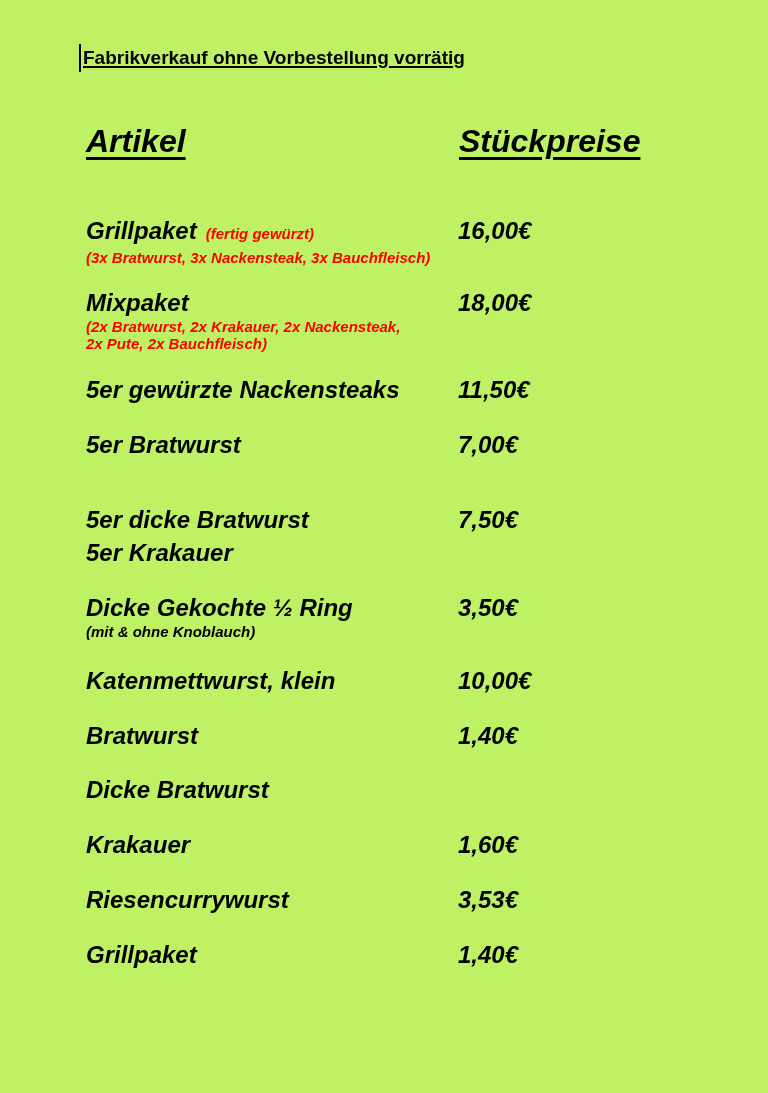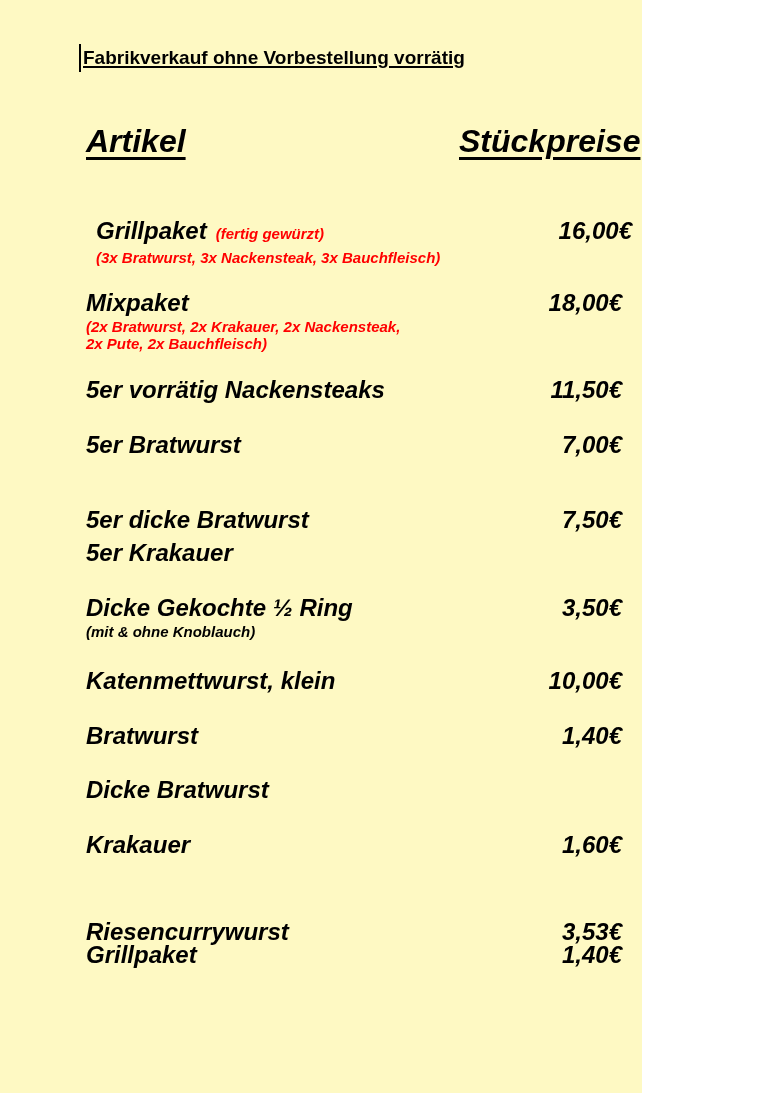--- a/index.html
+++ b/index.html
@@ -1,19 +1,19 @@
 <!DOCTYPE html>
 <html><head>
 <meta charset="utf-8">
 <style>
   html,body { margin:0; padding:0; background:#ffffff; }
   .page {
     position:relative;
-    width:642px; height:1093px;
-    background:#fef9c3;
+    width:768px; height:1093px;
+    background:#bef264;
     font-family:"Liberation Sans", sans-serif;
     color:#000000;
     overflow:hidden;
   }
   .caret {
     position:absolute; left:79px; top:44px;
     width:2px; height:28px; background:#000000;
   }
   .header {
     position:absolute; left:83px; top:46px;
@@ -38,31 +38,31 @@
     font-size:24px; font-weight:bold; font-style:italic; line-height:30px;
     white-space:nowrap;
   }
   .inline-note {
     font-size:15px; font-weight:bold; font-style:italic;
     margin-left:9px; white-space:nowrap;
   }
   .price {
     position:absolute; top:0; left:372px; width:164px;
     font-size:24px; font-weight:bold; font-style:italic; line-height:30px;
-    text-align:right; white-space:nowrap;
+    text-align:left; white-space:nowrap;
   }
   .note {
     font-size:15px; font-weight:bold; font-style:italic; line-height:17px;
     white-space:pre-line;
   }
   .red { color:#ff0000; }
-  .r1  { top:216px;margin-left:10px; } .r2  { top:288px; } .r3  { top:375px; }
+  .r1  { top:216px; } .r2  { top:288px; } .r3  { top:375px; }
   .r4  { top:430px; } .r5  { top:485px;margin-top:20px; } .r6  { top:538px; }
   .r7  { top:593px; } .r8  { top:666px; } .r9  { top:721px; }
-  .r10 { top:775px; } .r11 { top:830px; } .r12 { top:885px;margin-top:32px; }
+  .r10 { top:775px; } .r11 { top:830px; } .r12 { top:885px; }
   .r13 { top:940px; }
 </style>
 </head>
 <body>
 
 <div class="page">
 
   <div class="caret"></div>
 
   <div class="header">Fabrikverkauf ohne Vorbestellung vorrätig</div>
@@ -77,21 +77,21 @@
   </div>
 
   <div class="row r2">
     <div class="item-name">Mixpaket</div>
     <div class="price">18,00€</div>
     <div class="note red">(2x Bratwurst, 2x Krakauer, 2x Nackensteak,
 2x Pute, 2x Bauchfleisch)</div>
   </div>
 
   <div class="row r3">
-    <div class="item-name">5er vorrätig Nackensteaks</div>
+    <div class="item-name">5er gewürzte Nackensteaks</div>
     <div class="price">11,50€</div>
   </div>
 
   <div class="row r4">
     <div class="item-name">5er Bratwurst</div>
     <div class="price">7,00€</div>
   </div>
 
   <div class="row r5">
     <div class="item-name">5er dicke Bratwurst</div>

